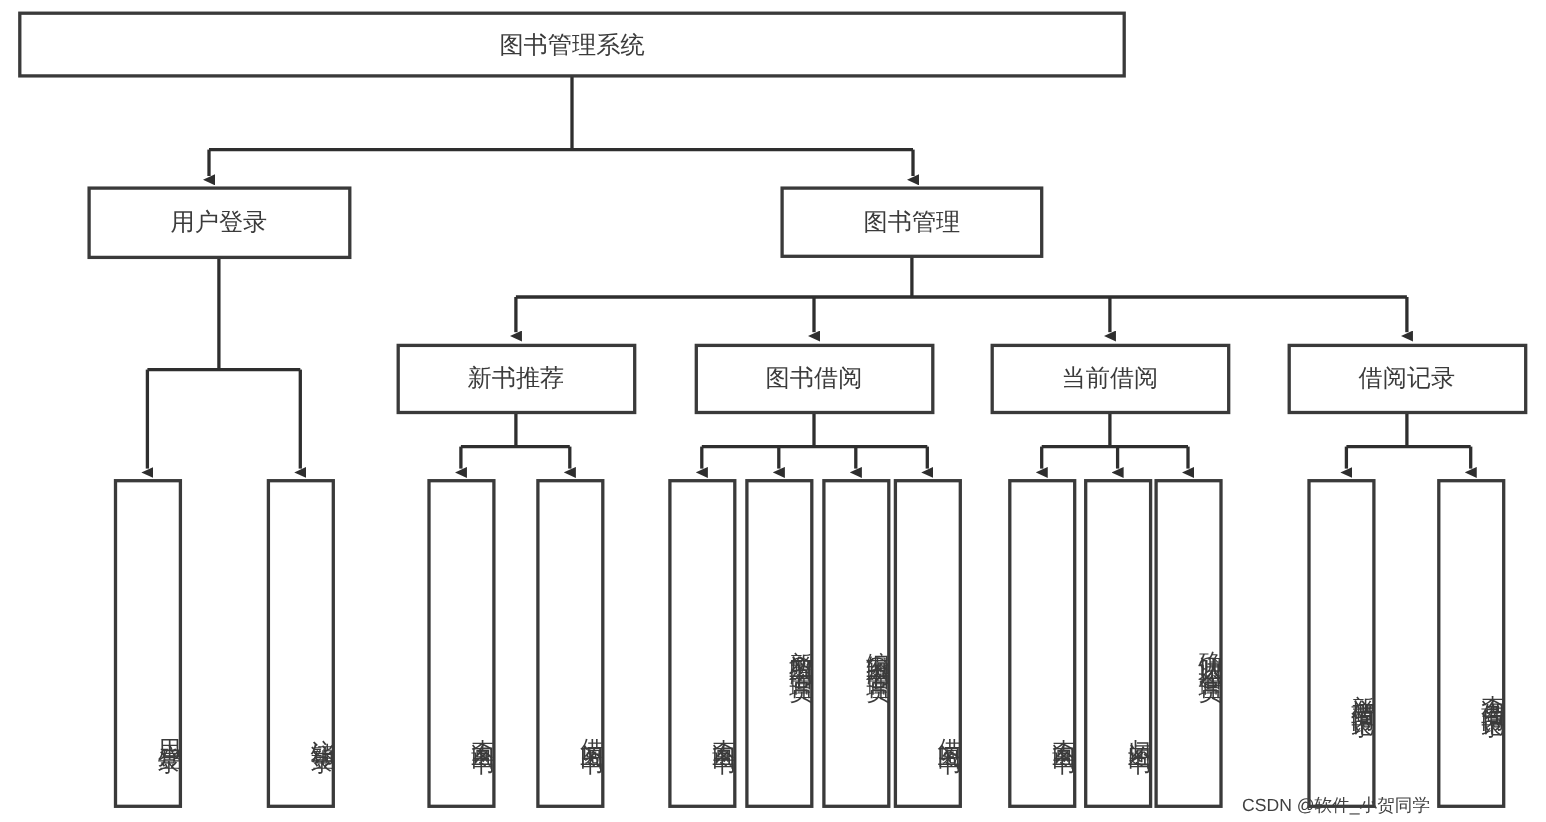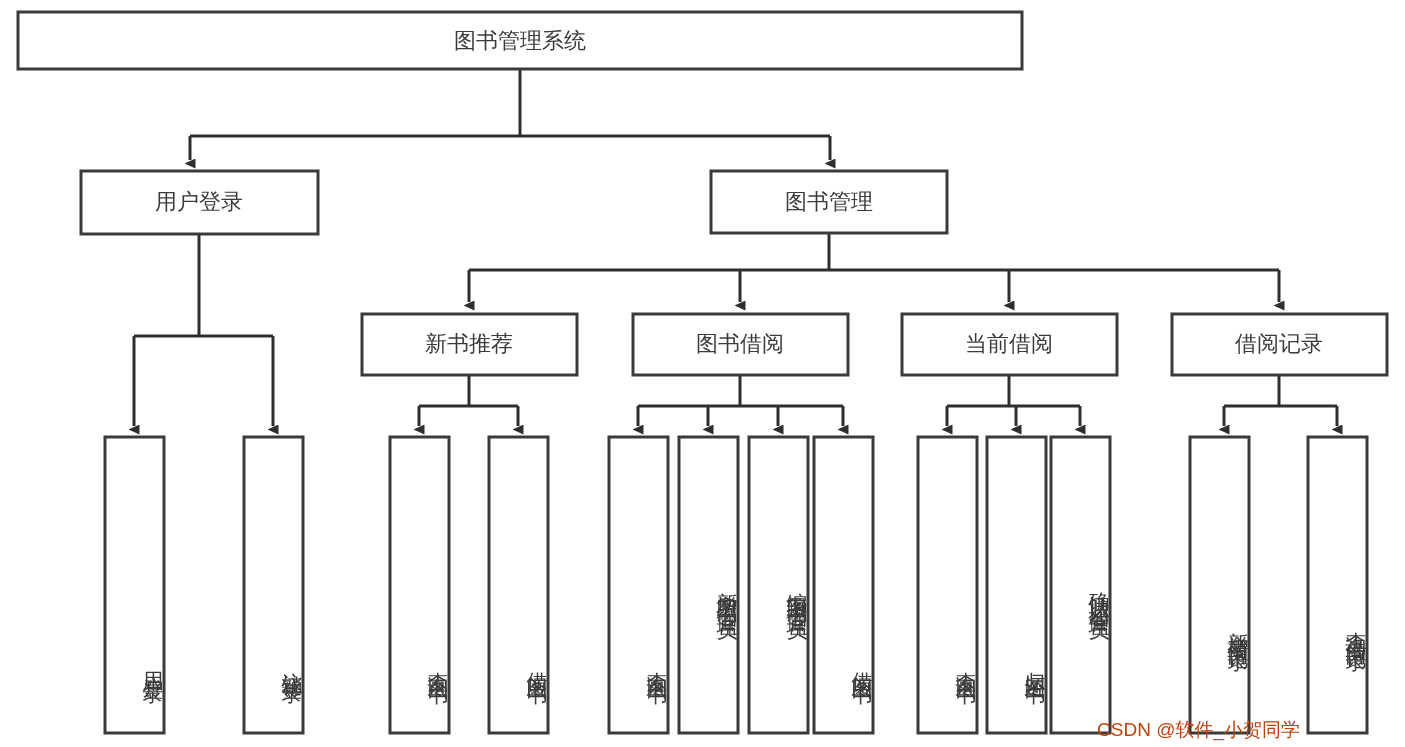--- a/index.html
+++ b/index.html
@@ -28,22 +28,22 @@
     display:flex;
     align-items:flex-start;
     justify-content:center;
     white-space:nowrap;
     pointer-events:none;
   }
   .watermark{
     position:absolute;
     right:8px;bottom:4px;
     font-family:"Liberation Sans","DejaVu Sans",sans-serif;
-    font-size:19px;
-    color:#c2410c;
+    font-size:16px;
+    color:#404040;
     white-space:nowrap;
     user-select:none;
   }
 </style>
 </head>
 <body>
 
 <div id="diagram-root">
 
   <svg id="flow" viewBox="0 0 1405 747">

